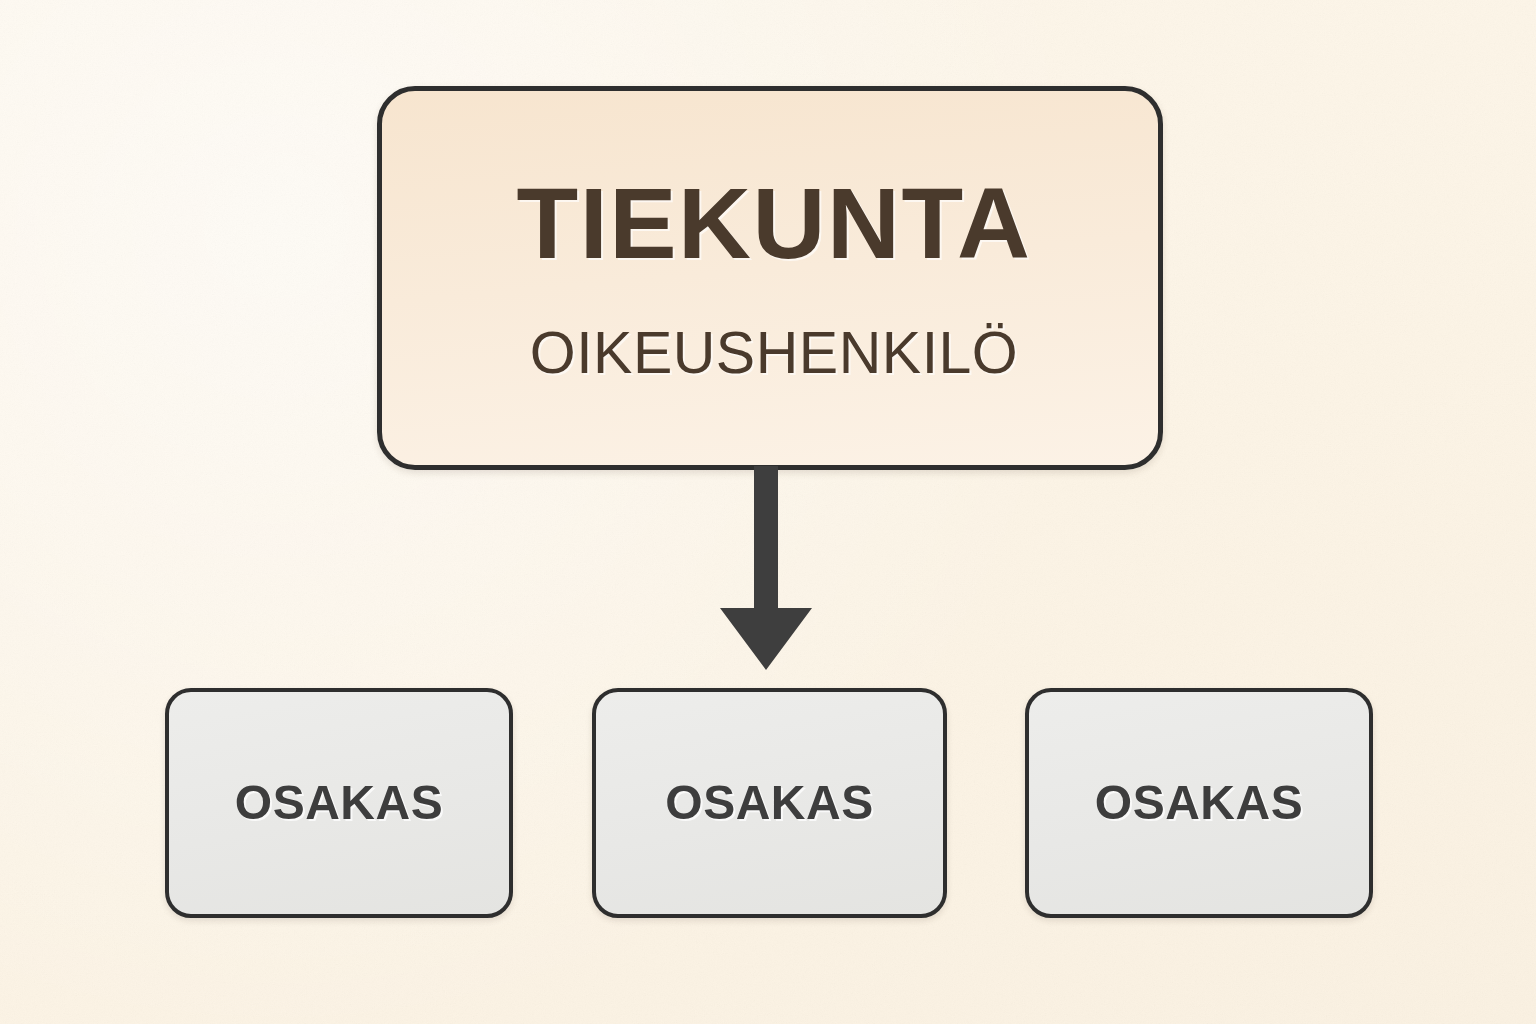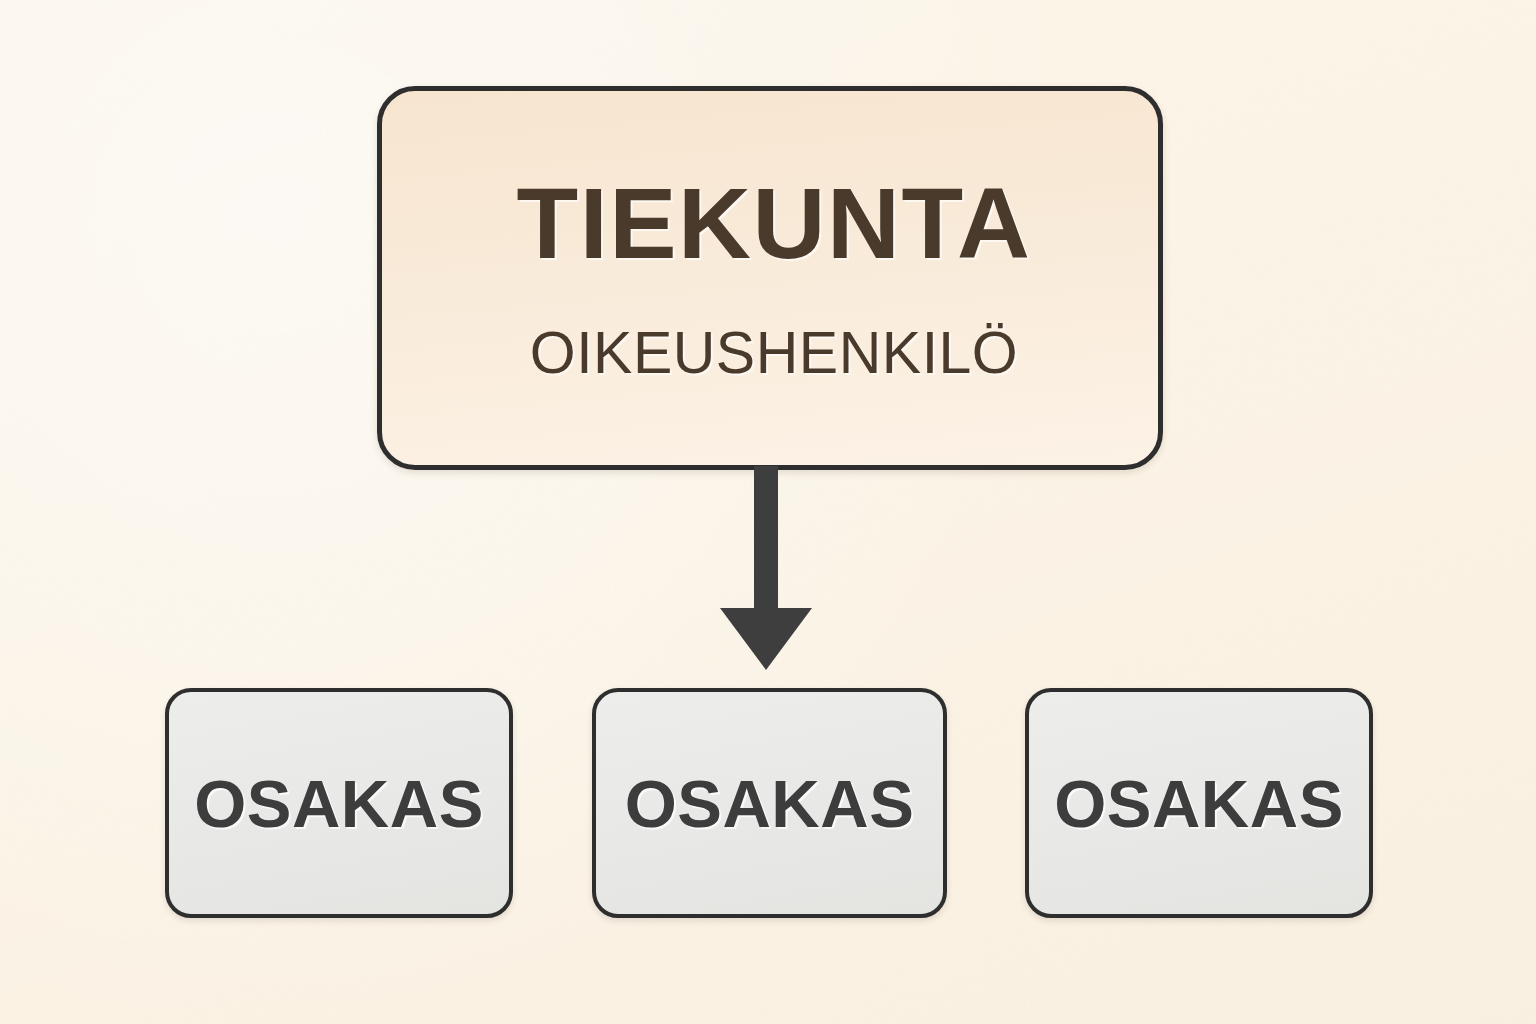--- a/index.html
+++ b/index.html
@@ -93,21 +93,21 @@
     box-shadow: 0 3px 6px rgba(60,45,30,0.12);
     display: flex;
     align-items: center;
     justify-content: center;
   }
   .node-child-1 { left: 165px;  width: 348px; }
   .node-child-2 { left: 592px;  width: 355px; }
   .node-child-3 { left: 1025px; width: 348px; }
 
   .node-child-label {
-    font-size: 67px;
+    font-size: 48px;
     font-weight: bold;
     letter-spacing: 0.5px;
     color: #3d3d3d;
     line-height: 1;
     text-shadow: 2px 2px 0 rgba(255,255,255,0.75);
     white-space: nowrap;
   }
 </style>
 </head>
 <body>

